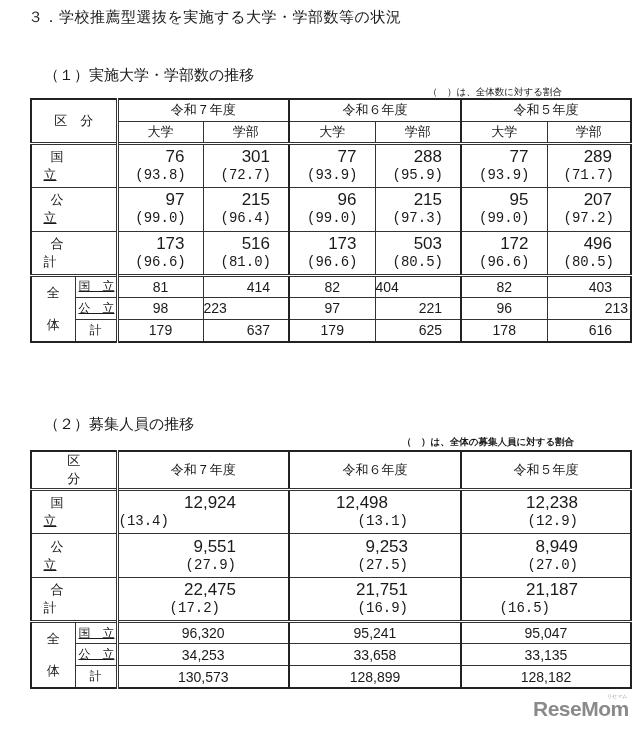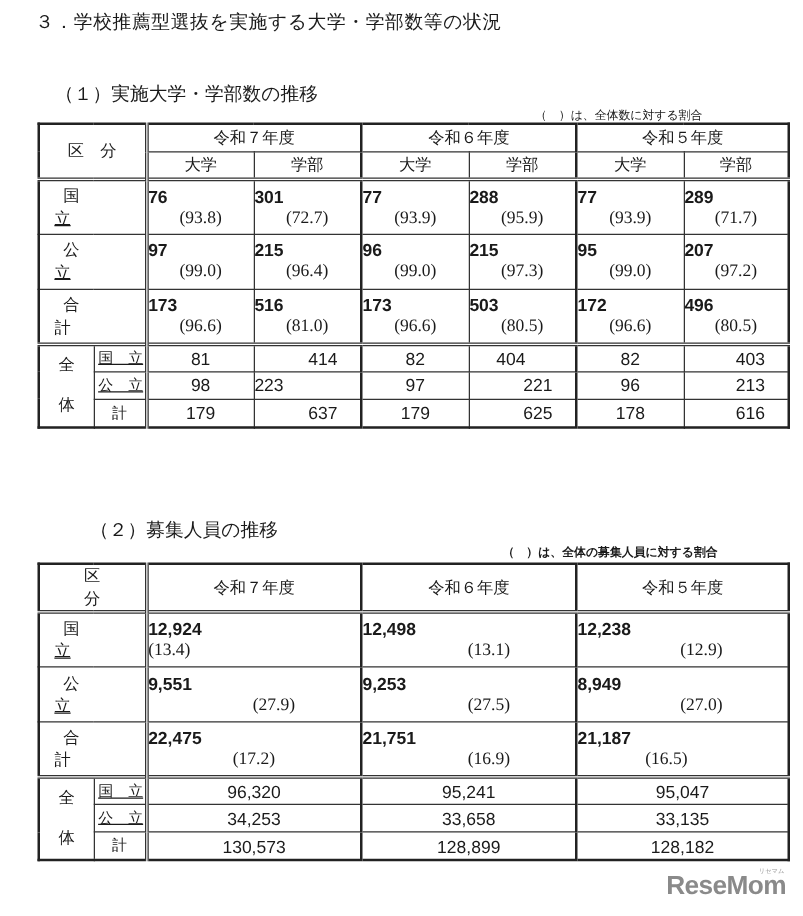--- a/index.html
+++ b/index.html
@@ -1,28 +1,28 @@
 <!DOCTYPE html>
 <html><head>
 <meta charset="utf-8">
 <style>
   html, body { margin: 0; padding: 0; background: #ffffff; }
   body { width: 642px; height: 733px; position: relative; overflow: hidden;
          font-family: "DejaVu Sans", "Liberation Sans", sans-serif; color: #1a1a1a; }
   .title { position: absolute; left: 28px; top: 8px; font-size: 15px; letter-spacing: 0.5px; }
   .sub1 { position: absolute; left: 44px; top: 66px; font-size: 15px; }
   .note1 { position: absolute; left: 428px; top: 86px; font-size: 9.5px; }
-  .sub2 { position: absolute; left: 44px; top: 415px; font-size: 15px; margin-left: 28px; }
+  .sub2 { position: absolute; left: 44px; top: 415px; font-size: 15px; }
   .note2 { position: absolute; left: 402px; top: 436px; font-size: 9.5px; font-weight: bold; }
 
   table { border-collapse: collapse; position: absolute; table-layout: fixed; }
   td { border: 1px solid #333; padding: 0; font-size: 13px; }
   .hdr td { text-align: center; }
-  .bignum { font-family: "Liberation Sans", sans-serif; font-weight: bold; font-size: 14px; padding-right: 18px; line-height: 18px; }
-  .pct { font-family: Liberation Serif, serif; font-size: 14px; line-height: 18px; text-align: center; }
+  .bignum { font-family: "Liberation Sans", sans-serif; font-weight: normal; font-size: 17px; text-align: right; padding-right: 18px; line-height: 18px; }
+  .pct { font-family: Liberation Mono, monospace; font-size: 14px; line-height: 18px; text-align: center; }
   .plain { font-family: "Liberation Sans", sans-serif; font-size: 14px; text-align: center; }
   .thickL { border-left: 3px double #333 !important; }
   .thickT { border-top: 3px double #333 !important; }
   .yearL { border-left: 2px solid #222 !important; }
   .cat { font-size: 13px; }
   .cat .a { display: inline-block; width: 50px; text-align: center; }
   .cat .b { display: inline-block; width: 36px; text-align: center; }
   .small { font-size: 12px; }
   .u { text-decoration: underline; }
 
@@ -154,32 +154,32 @@
 
   <tr style="height:21px">
     <td rowspan="3" class="thickT" style="text-align:center;line-height:32px">
           <div>全</div>
           <div>体</div>
         </td>
     <td class="small thickT u" style="padding-left:3px">国　立</td>
     <td class="plain thickL thickT">81</td>
     <td class="plain thickT" style="text-align:right;padding-right:18px">414</td>
     <td class="plain yearL thickT">82</td>
-    <td class="plain thickT" style="text-align:center;padding-right:18px">404</td>
+    <td class="plain thickT" style="text-align:left;padding-right:18px">404</td>
     <td class="plain yearL thickT">82</td>
     <td class="plain thickT" style="text-align:right;padding-right:18px">403</td>
   </tr>
   <tr style="height:21px">
     <td class="small u" style="padding-left:3px">公　立</td>
     <td class="plain thickL">98</td>
     <td class="plain" style="text-align:left;padding-right:18px">223</td>
     <td class="plain yearL">97</td>
     <td class="plain" style="text-align:right;padding-right:18px">221</td>
     <td class="plain yearL">96</td>
-    <td class="plain" style="text-align:right;padding-right:18px">213</td>
+    <td class="plain" style="text-align:right;padding-right:2px">213</td>
   </tr>
   <tr style="height:21px">
     <td class="small" style="text-align:center">計</td>
     <td class="plain thickL">179</td>
     <td class="plain" style="text-align:right;padding-right:18px">637</td>
     <td class="plain yearL">179</td>
     <td class="plain" style="text-align:right;padding-right:18px">625</td>
     <td class="plain yearL">178</td>
     <td class="plain" style="text-align:right;padding-right:18px">616</td>
   </tr>

